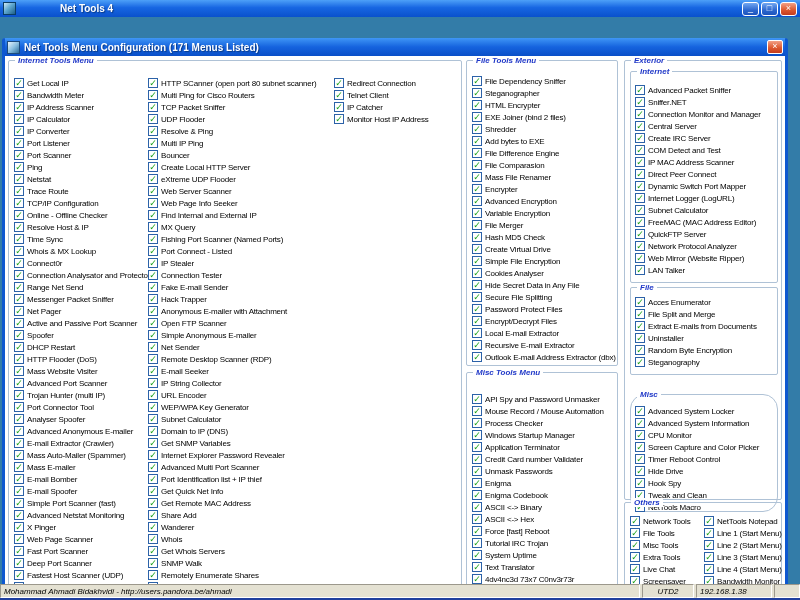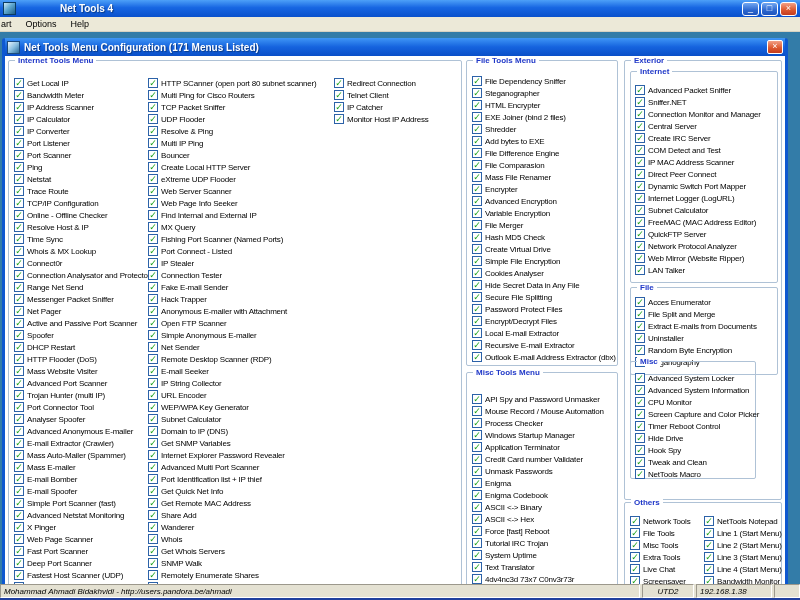--- a/index.html
+++ b/index.html
@@ -34,21 +34,21 @@
     background:linear-gradient(135deg,#E8F4FC 0%,#8CC0E0 50%,#2C6E9C 100%);border:1px solid #1C4A7C;}
   .dtext{flex:1;font-size:10px;font-weight:bold;text-shadow:1px 1px 1px #0A3A85;white-space:nowrap;}
   .dclose{width:16px;height:14px;margin-right:2px;border:1px solid #fff;border-radius:2px;color:#fff;
     background:linear-gradient(180deg,#F2A086 0%,#DE5B31 55%,#C33C1F 100%);
     font-size:9px;line-height:11px;text-align:center;box-sizing:border-box;}
   .dbody{position:relative;height:539px;background:#fff;overflow:hidden;}
 
   
   .group{position:absolute;border:1px solid #AFC2D6;border-radius:2px;box-sizing:border-box;}
   .gtitle{position:absolute;top:-5px;left:6px;background:#fff;padding:0 3px;
-    font-size:8px;font-weight:bold;color:#2038C8;white-space:nowrap;line-height:9px;}
+    font-size:8px;font-weight:bold;color:#2038C8;white-space:nowrap;line-height:9px;font-style:italic;}
   .col{position:absolute;}
   .row{height:12px;display:flex;align-items:center;gap:3px;}
   .cb{width:8px;height:8px;flex:0 0 auto;border:1px solid #2C62A8;background:#fff;
     display:flex;align-items:center;justify-content:center;
     font-size:9px;line-height:1;color:#1BA11B;box-sizing:content-box;}
   .lbl{font-size:8px;letter-spacing:-0.2px;color:#000;white-space:nowrap;}
 
   
   .statusbar{position:absolute;left:0;bottom:2px;height:14px;right:0;z-index:30;background:#E4E1D2;
     display:flex;align-items:stretch;gap:2px;font-size:8px;color:#000;}
@@ -68,25 +68,20 @@
   <div class="titlebar">
     <span class="ticon"></span>
     <span class="ttext">Net Tools 4</span>
     <span class="winbtns">
       <span class="wbtn">_</span>
       <span class="wbtn">□</span>
       <span class="wbtn close">×</span>
     </span>
   </div>
 
-  <div class="menubar">
-    <span class="mitem">art</span>
-    <span class="mitem">Options</span>
-    <span class="mitem">Help</span>
-  </div>
 
   <div class="dialog">
     <div class="dtitle">
       <span class="dicon"></span>
       <span class="dtext">Net Tools Menu Configuration (171 Menus Listed)</span>
       <span class="dclose">×</span>
     </div>
     <div class="dbody">
 
       <div class="group" style="left:3px;top:4px;width:454px;height:540px;">
@@ -727,21 +722,21 @@
                 <span class="cb">✓</span>
                 <span class="lbl">Random Byte Encryption</span>
               </div>
               <div class="row">
                 <span class="cb">✓</span>
                 <span class="lbl">Steganography</span>
               </div>
             </div>
         </div>
 
-        <div class="group" style="left:5px;top:300px;width:126px;height:118px;">
+        <div class="group" style="left:5px;top:333px;width:148px;height:118px;border-radius:15px;">
           <span class="gtitle">Misc</span>
           <div class="col" style="left:4px;top:10px;width:140px;">
               <div class="row">
                 <span class="cb">✓</span>
                 <span class="lbl">Advanced System Locker</span>
               </div>
               <div class="row">
                 <span class="cb">✓</span>
                 <span class="lbl">Advanced System Information</span>
               </div>

